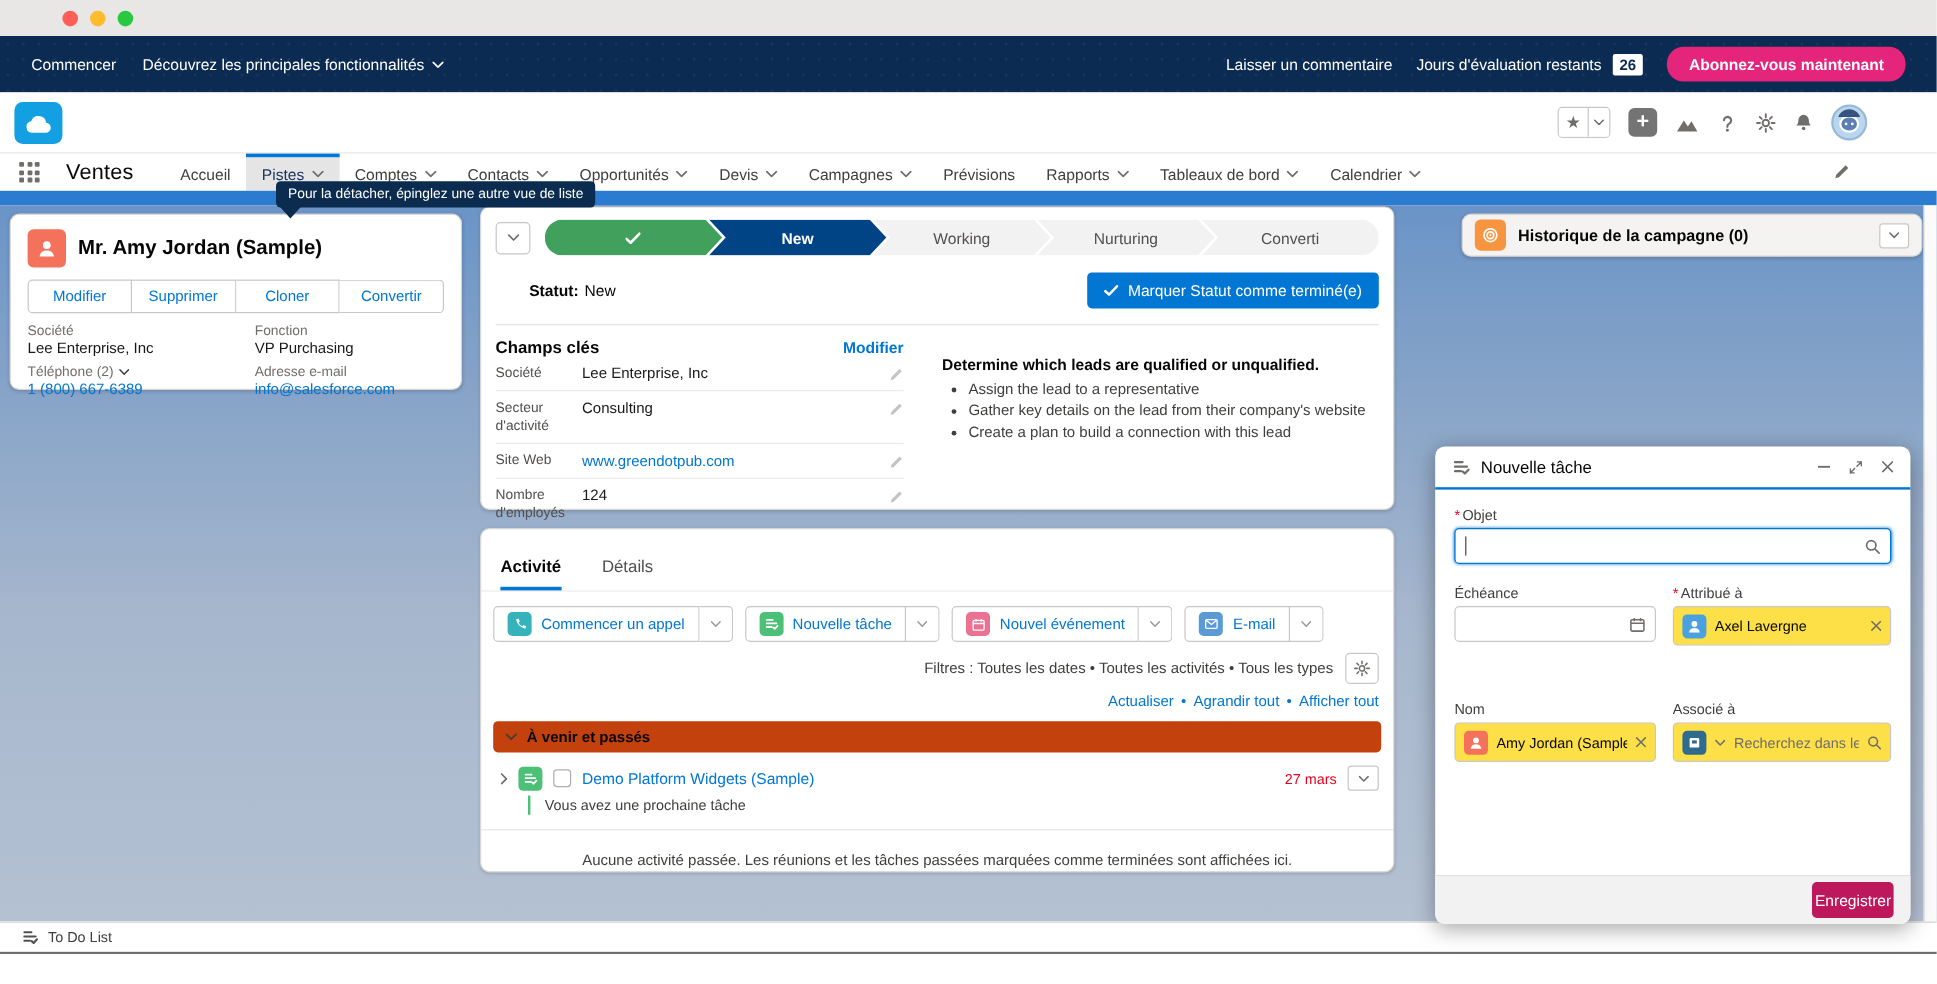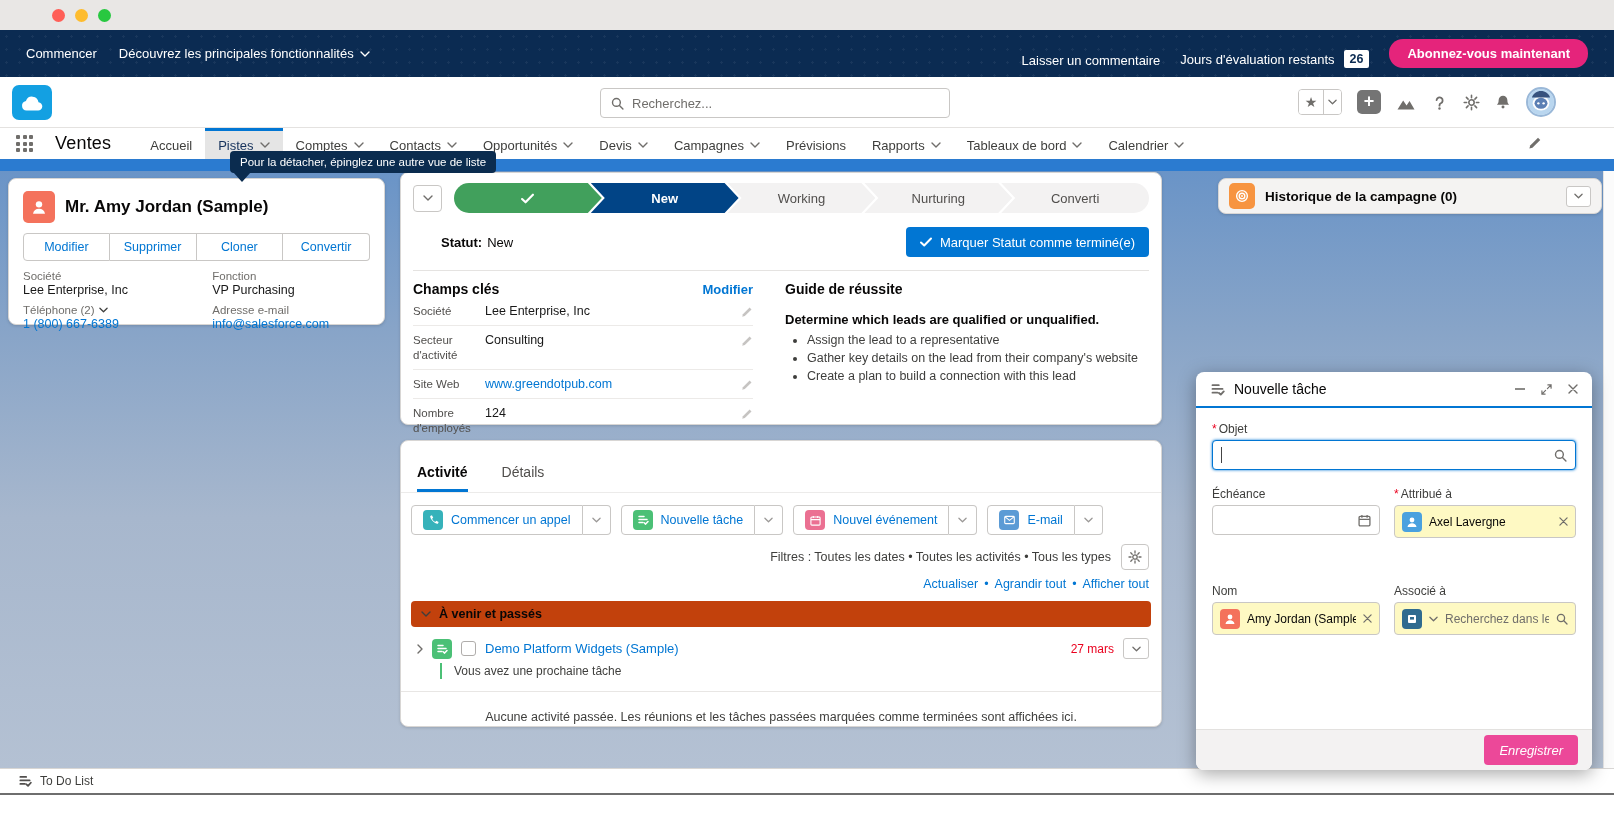--- a/index.html
+++ b/index.html
@@ -11,21 +11,21 @@
   .titlebar { position:absolute; top:0; left:0; right:0; height:30px; background:#e9e7e5; display:flex; align-items:center; padding-left:52px; gap:10px; }
   .tl { width:13px; height:13px; border-radius:50%; }
   .tl.red{background:#ff5f57;} .tl.yellow{background:#febc2e;} .tl.green{background:#28c840;}
 
   
   .promo { position:absolute; top:30px; left:0; right:0; height:47px; background:#0b2b52;
     background-image:radial-gradient(rgba(255,255,255,.06) 1px, transparent 1.4px); background-size:13px 13px;
     display:flex; align-items:center; padding:0 26px; color:#fff; font-size:13px; }
   .promo a { color:#fff; text-decoration:none; }
   .promo .left { display:flex; align-items:center; gap:22px; }
-  .promo .right { margin-left:auto; display:flex; align-items:flex-end; gap:20px; }
+  .promo .right { margin-left:auto; display:flex; align-items:center; gap:20px; }
   .trial-badge { background:#fff; color:#0b2b52; font-weight:bold; padding:2px 6px; border-radius:2px; font-size:12.5px; }
   .subscribe-btn { background:#e5247b; color:#fff; border:none; border-radius:14px; padding:7px 18px; font-size:13px; font-weight:bold; cursor:pointer; }
   .caret-w { margin-left:6px; }
 
   
   .gheader { position:absolute; top:77px; left:0; right:0; height:51px; background:#fff; border-bottom:1px solid #e4e2e0; }
   .logo { position:absolute; left:12px; top:8px; width:40px; height:35px; background:#13a0e2; border-radius:7px; display:flex; align-items:center; justify-content:center; }
   .search-box { position:absolute; left:600px; top:11px; width:350px; height:30px; border:1px solid #c9c7c5; border-radius:4px; display:flex; align-items:center; padding:0 10px; gap:8px; background:#fff; }
   .search-box input { border:none; outline:none; flex:1; font-size:13px; font-family:inherit; color:#181818; }
   .search-box input::placeholder { color:#706e6b; }
@@ -148,31 +148,31 @@
   .modal-ctrls { margin-left:auto; display:flex; align-items:center; gap:16px; color:#706e6b; }
   .modal-ctrls span { cursor:pointer; display:flex; }
   .modal-body { padding:14px 16px 0; }
   .mlabel { font-size:12px; color:#3e3e3c; margin-bottom:4px; display:block; }
   .req { color:#ea001e; margin-right:2px; }
   .minput { height:30px; border:1px solid #c9c7c5; border-radius:4px; display:flex; align-items:center; padding:0 8px; background:#fff; }
   .minput.focused { border-color:#0176d3; box-shadow:0 0 3px #0176d3; }
   .caret-bar { width:1px; height:16px; background:#444; }
   .m-right-ic { margin-left:auto; color:#706e6b; display:flex; }
   .mrow { display:grid; grid-template-columns:168px 182px; gap:14px; margin-top:17px; }
-  .chip-box { height:33px; border:1px solid #c9c7c5; border-radius:4px; display:flex; align-items:center; gap:7px; padding:0 7px; background:#fef9c3; }
+  .chip-box { height:33px; border:1px solid #c9c7c5; border-radius:4px; display:flex; align-items:center; gap:7px; padding:0 7px; background:#fde047; }
   .chip-ic { width:20px; height:20px; border-radius:4px; flex:none; display:flex; align-items:center; justify-content:center; }
   .chip-ic.user { background:#4aa1df; }
   .chip-ic.lead { background:#f4725c; }
   .chip-ic.acct { background:#2f6b8f; }
   .chip-txt { font-size:12px; color:#080707; white-space:nowrap; overflow:hidden; }
   .chip-x { margin-left:auto; color:#706e6b; cursor:pointer; display:flex; }
   .combo-dd { color:#706e6b; display:flex; align-items:center; }
   .ph-txt { font-size:12px; color:#706e6b; white-space:nowrap; overflow:hidden; flex:1; }
   .modal-foot { position:absolute; left:0; right:0; bottom:0; height:41px; background:#f3f2f2; border-top:1px solid #e3e1df; border-radius:0 0 8px 8px; display:flex; align-items:center; justify-content:flex-end; padding:0 14px; }
-  .save-btn { background:#ec4899; color:#fff; border:none; border-radius:4px; height:30px; padding:0 15px; font-size:13px; font-family:inherit; cursor:pointer;font-style:italic; }
+  .save-btn { background:#be185d; color:#fff; border:none; border-radius:4px; height:30px; padding:0 2px; font-size:13px; font-family:inherit; cursor:pointer; }
   .mrow2 { margin-top:46px; }
 
   
   .dock { position:absolute; left:0; right:0; top:768px; height:25px; background:#fff; border-top:1px solid #d8d6d4; display:flex; align-items:center; gap:8px; padding:0 18px; z-index:40; }
   .dock span { font-size:12px; color:#3e3e3c; }
   .bottom-line { position:absolute; left:0; right:0; top:793px; height:2px; background:#6e6e6e; }
 </style>
 </head>
 <body>
 
@@ -286,26 +286,20 @@
     </span>
     <button class="subscribe-btn">Abonnez-vous maintenant</button>
   </div>
 </div>
 
 <div class="gheader">
   <div class="logo">
     <svg width="26" height="18">
         <use href="#s-cloud"></use>
       </svg>
-  </div>
-  <div class="search-box">
-    <svg width="13" height="13" class="gico">
-        <use href="#s-search"></use>
-      </svg>
-    <input type="text" placeholder="Recherchez..." style="">
   </div>
   <div class="hicons">
     <span class="star-combo">
       <span class="seg" style="font-size:14px;">★</span>
       <span class="seg">
           <svg width="9" height="6">
             <use href="#s-chevdown"></use>
           </svg>
         </span>
     </span>
@@ -516,21 +510,20 @@
         </div>
         <div class="kf-row" style="min-height:58px;">
           <span class="kf-lab" style="width:52px">Nombre d'employés</span>
           <span class="kf-val" style="padding-left:20px">124</span>
           <svg class="kf-pencil" width="12" height="12">
               <use href="#s-pencil"></use>
             </svg>
         </div>
       </div>
       <div class="gd-col">
-        <div class="gd-title">Guide de réussite</div>
         <div class="gd-heading">Determine which leads are qualified or unqualified.</div>
         <ul>
           <li>Assign the lead to a representative</li>
           <li>Gather key details on the lead from their company's website</li>
           <li>Create a plan to build a connection with this lead</li>
         </ul>
       </div>
     </div>
   </div>
 

